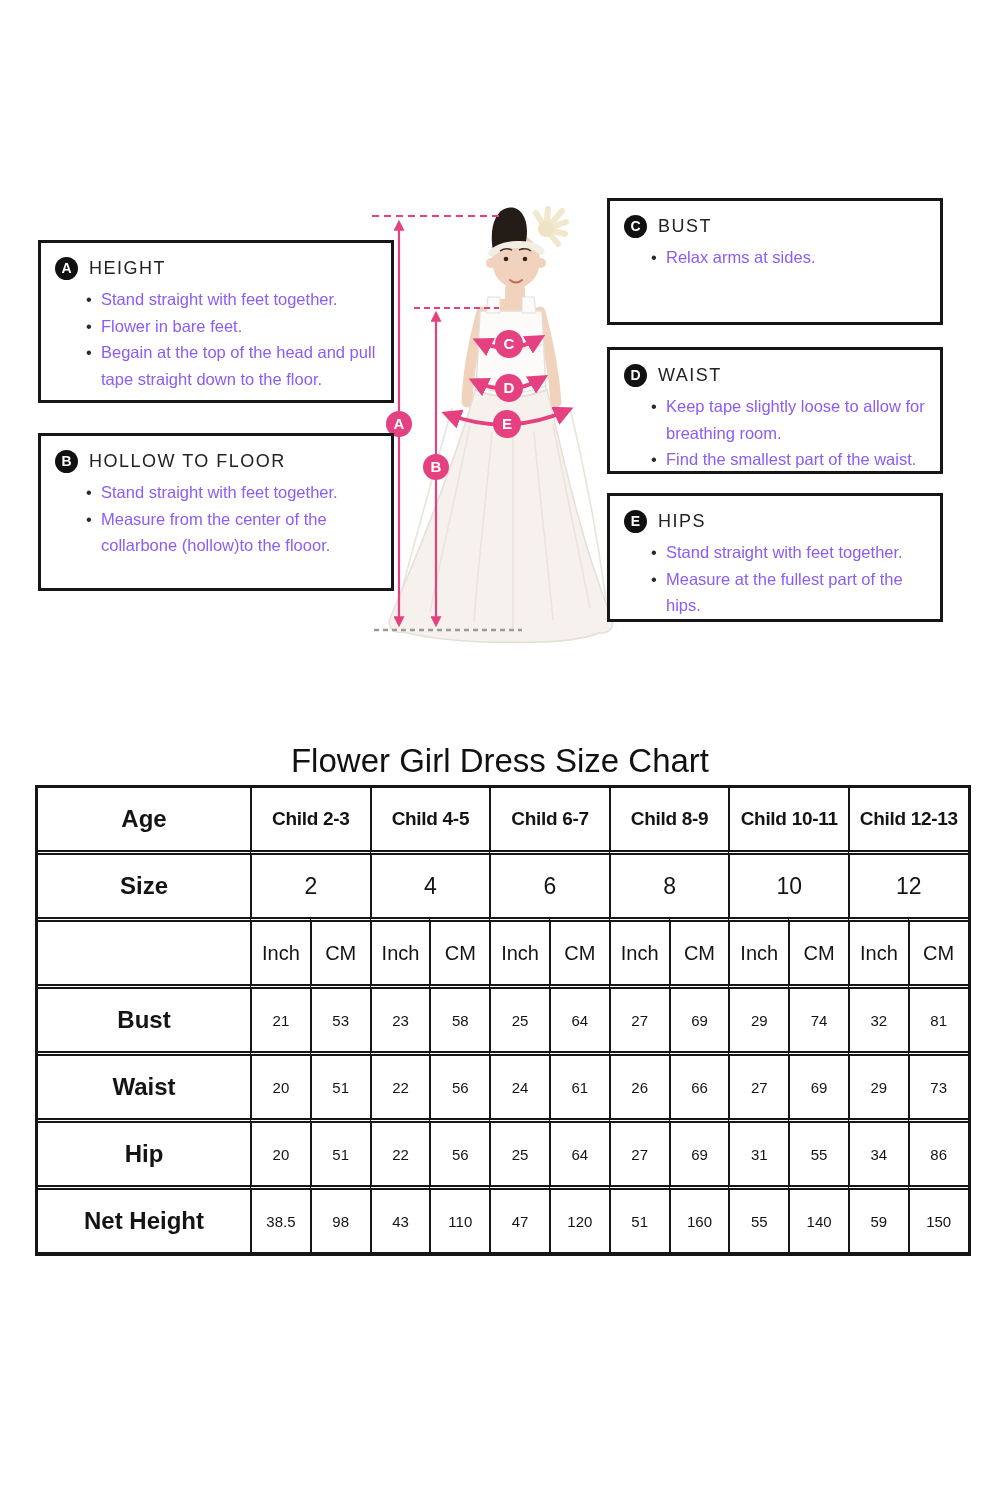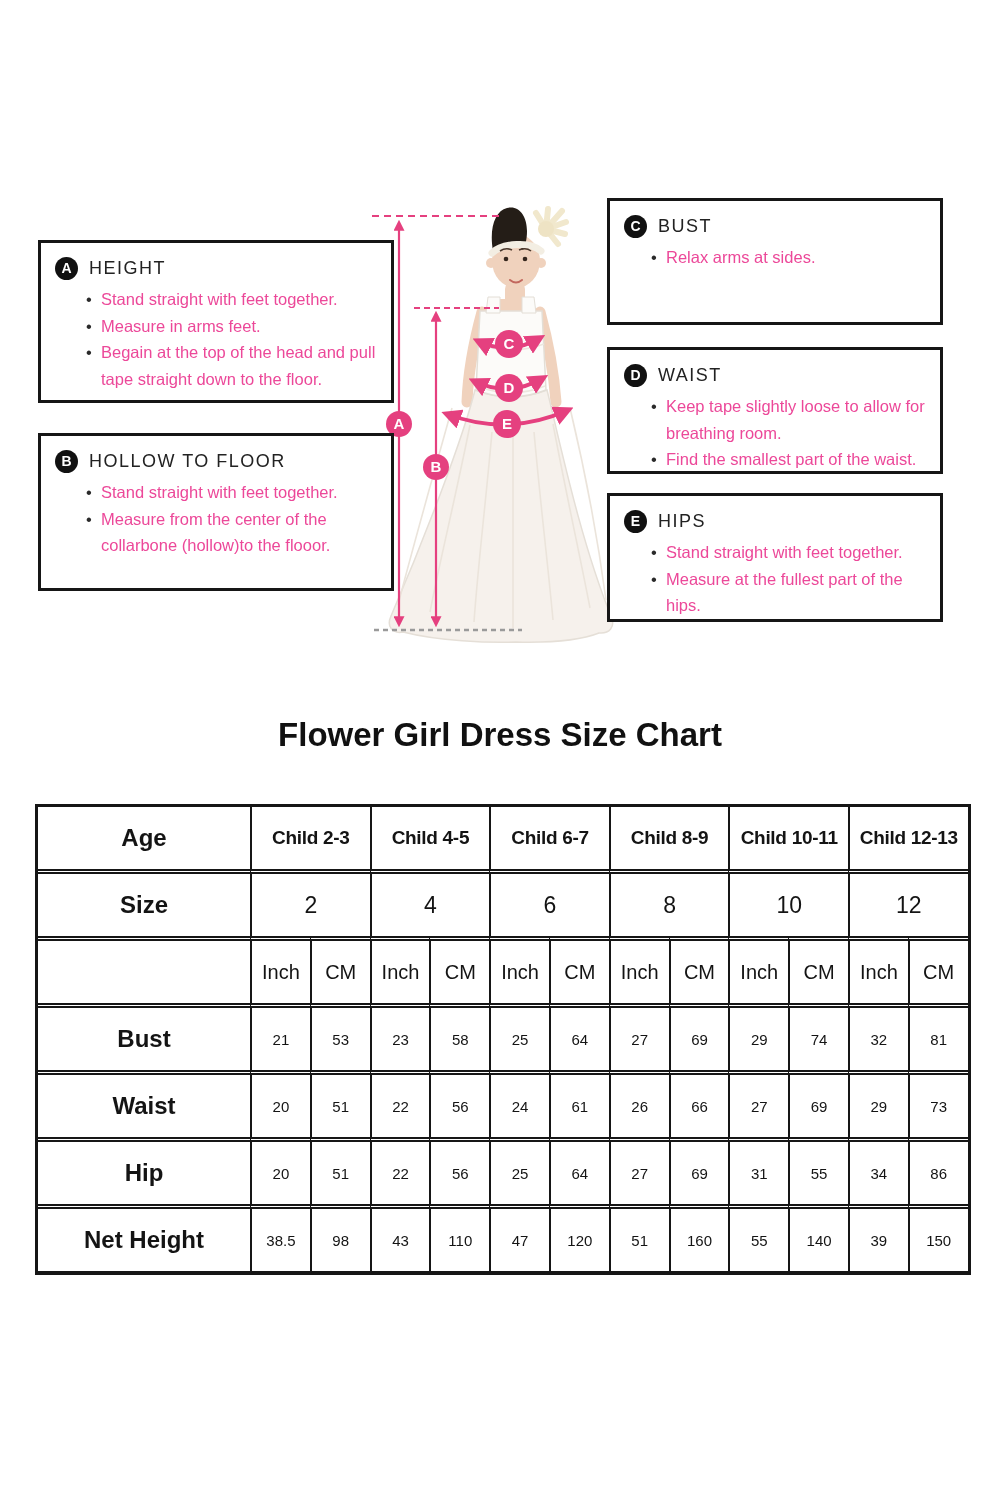--- a/index.html
+++ b/index.html
@@ -25,35 +25,35 @@
     width:23px; height:23px; border-radius:50%; background:#111;
     color:#fff; font-weight:bold; font-size:14px; line-height:23px;
     text-align:center; flex:0 0 auto;
   }
   .guide-title {
     margin-left:11px; font-size:18px; letter-spacing:1.5px; color:#222;
   }
   ul.bullets { list-style:none; margin:2px 0 0 0; padding:0 0 0 48px; }
   .box-c ul.bullets, .box-d ul.bullets, .box-e ul.bullets { padding-left:44px; }
   ul.bullets li {
-    position:relative; font-size:16.5px; line-height:1.62; color:#ec4899;
+    position:relative; font-size:16.5px; line-height:1.62; color:#8b5cf6;
   }
   ul.bullets li::before {
     content:"\2022"; position:absolute; left:-15px; top:0; color:#2a2a2a;
   }
 
   
   #diagram-svg { position:absolute; left:355px; top:195px; width:290px; height:475px; z-index:1; }
 
   
   .chart-title {
-    position:absolute; left:0; top:716px; width:100%; text-align:center;
-    font-size:33px; font-weight:bold; color:#111;
-  }
-  #table-wrap { position:absolute; left:35px; top:804px; z-index:2; }
+    position:absolute; left:0; top:742px; width:100%; text-align:center;
+    font-size:33px; font-weight:normal; color:#111;
+  }
+  #table-wrap { position:absolute; left:35px; top:785px; z-index:2; }
   table#size-table {
     border-collapse:separate; border-spacing:0; table-layout:fixed;
     width:930px; border:3px solid #161616; border-bottom-width:4px;
     background:#fff;
   }
   #size-table td {
     text-align:center; vertical-align:middle; height:62px;
     border-left:2px solid #161616; padding:0 2px; overflow:hidden;
     font-size:23px; color:#141414;
   }
@@ -146,21 +146,21 @@
     </g>
   </svg>
 
   <div class="guide-box box-a">
     <div class="guide-head">
       <span class="letter-badge">A</span>
       <span class="guide-title">HEIGHT</span>
     </div>
     <ul class="bullets">
         <li>Stand straight with feet together.</li>
-        <li>Measure in arms feet.</li>
+        <li>Flower in bare feet.</li>
         <li>Begain at the top of the head and pull tape straight down to the floor.</li>
       </ul>
   </div>
 
   <div class="guide-box box-b">
     <div class="guide-head">
       <span class="letter-badge">B</span>
       <span class="guide-title">HOLLOW TO FLOOR</span>
     </div>
     <ul class="bullets">
@@ -304,20 +304,20 @@
             <td class="num">38.5</td>
             <td class="num">98</td>
             <td class="num">43</td>
             <td class="num">110</td>
             <td class="num">47</td>
             <td class="num">120</td>
             <td class="num">51</td>
             <td class="num">160</td>
             <td class="num">55</td>
             <td class="num">140</td>
-            <td class="num">39</td>
+            <td class="num">59</td>
             <td class="num">150</td>
           </tr>
         </tbody>
     </table>
   </div>
 
 </div>
 
 </body></html>

